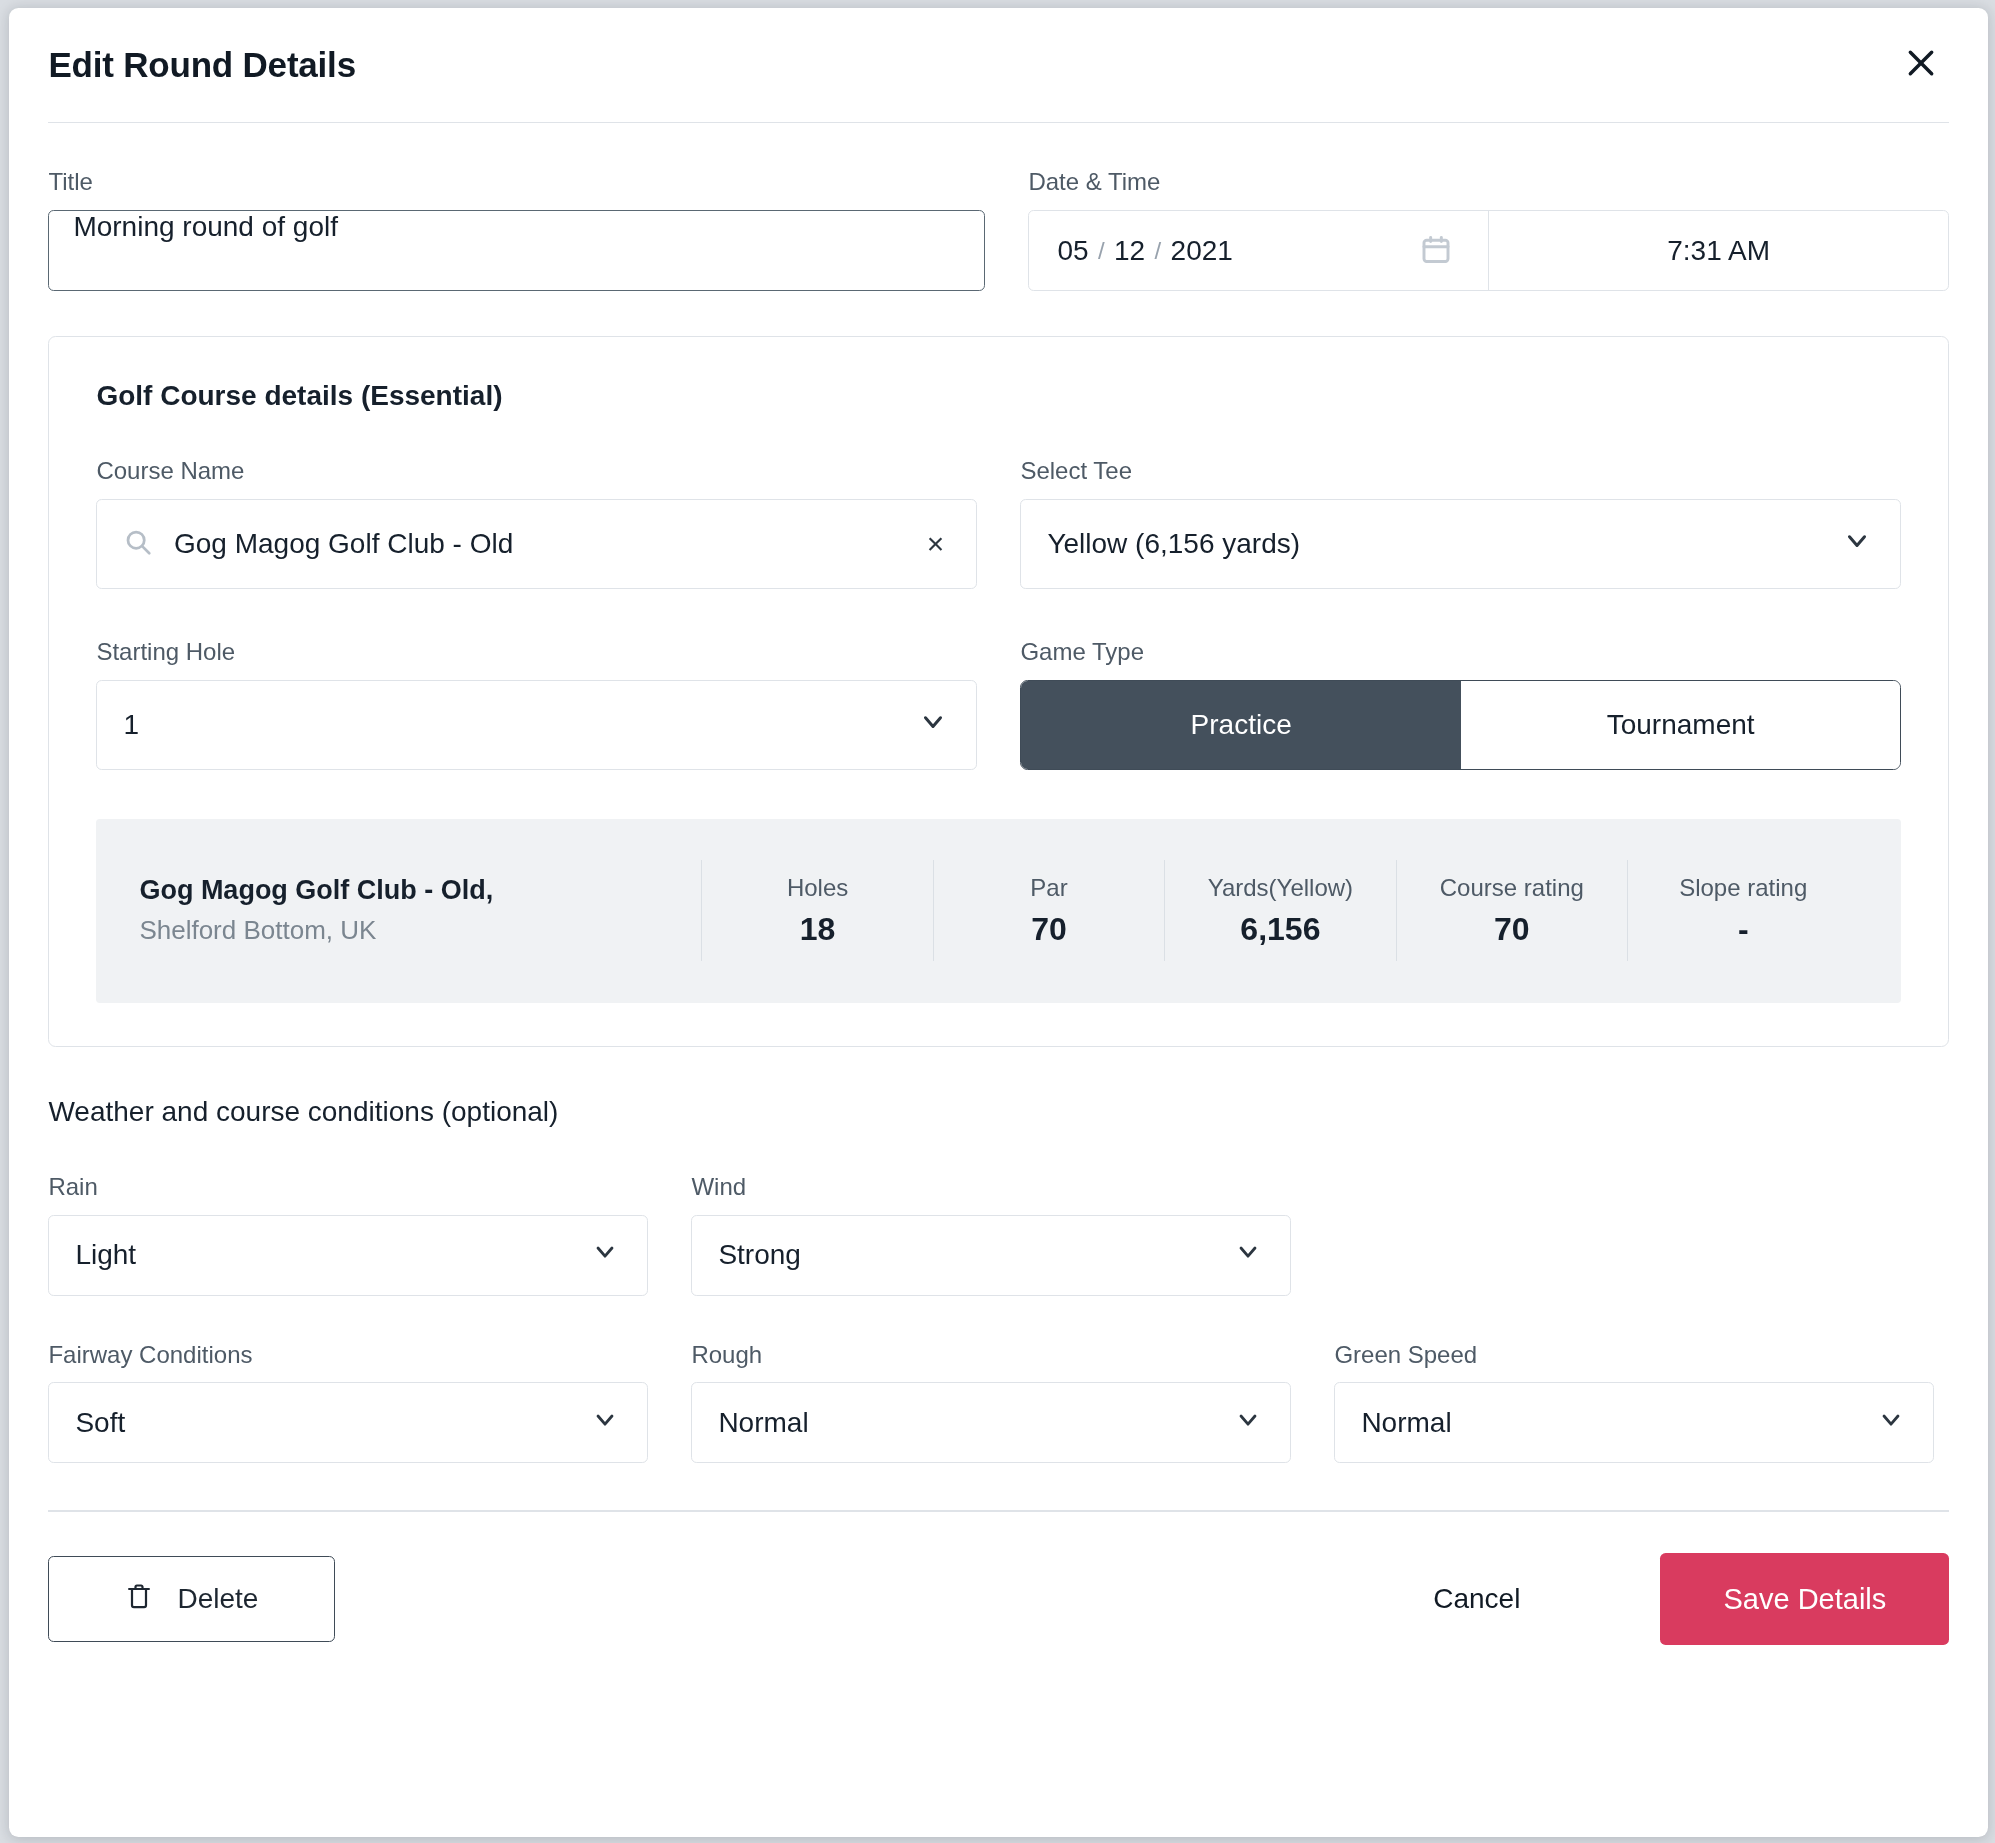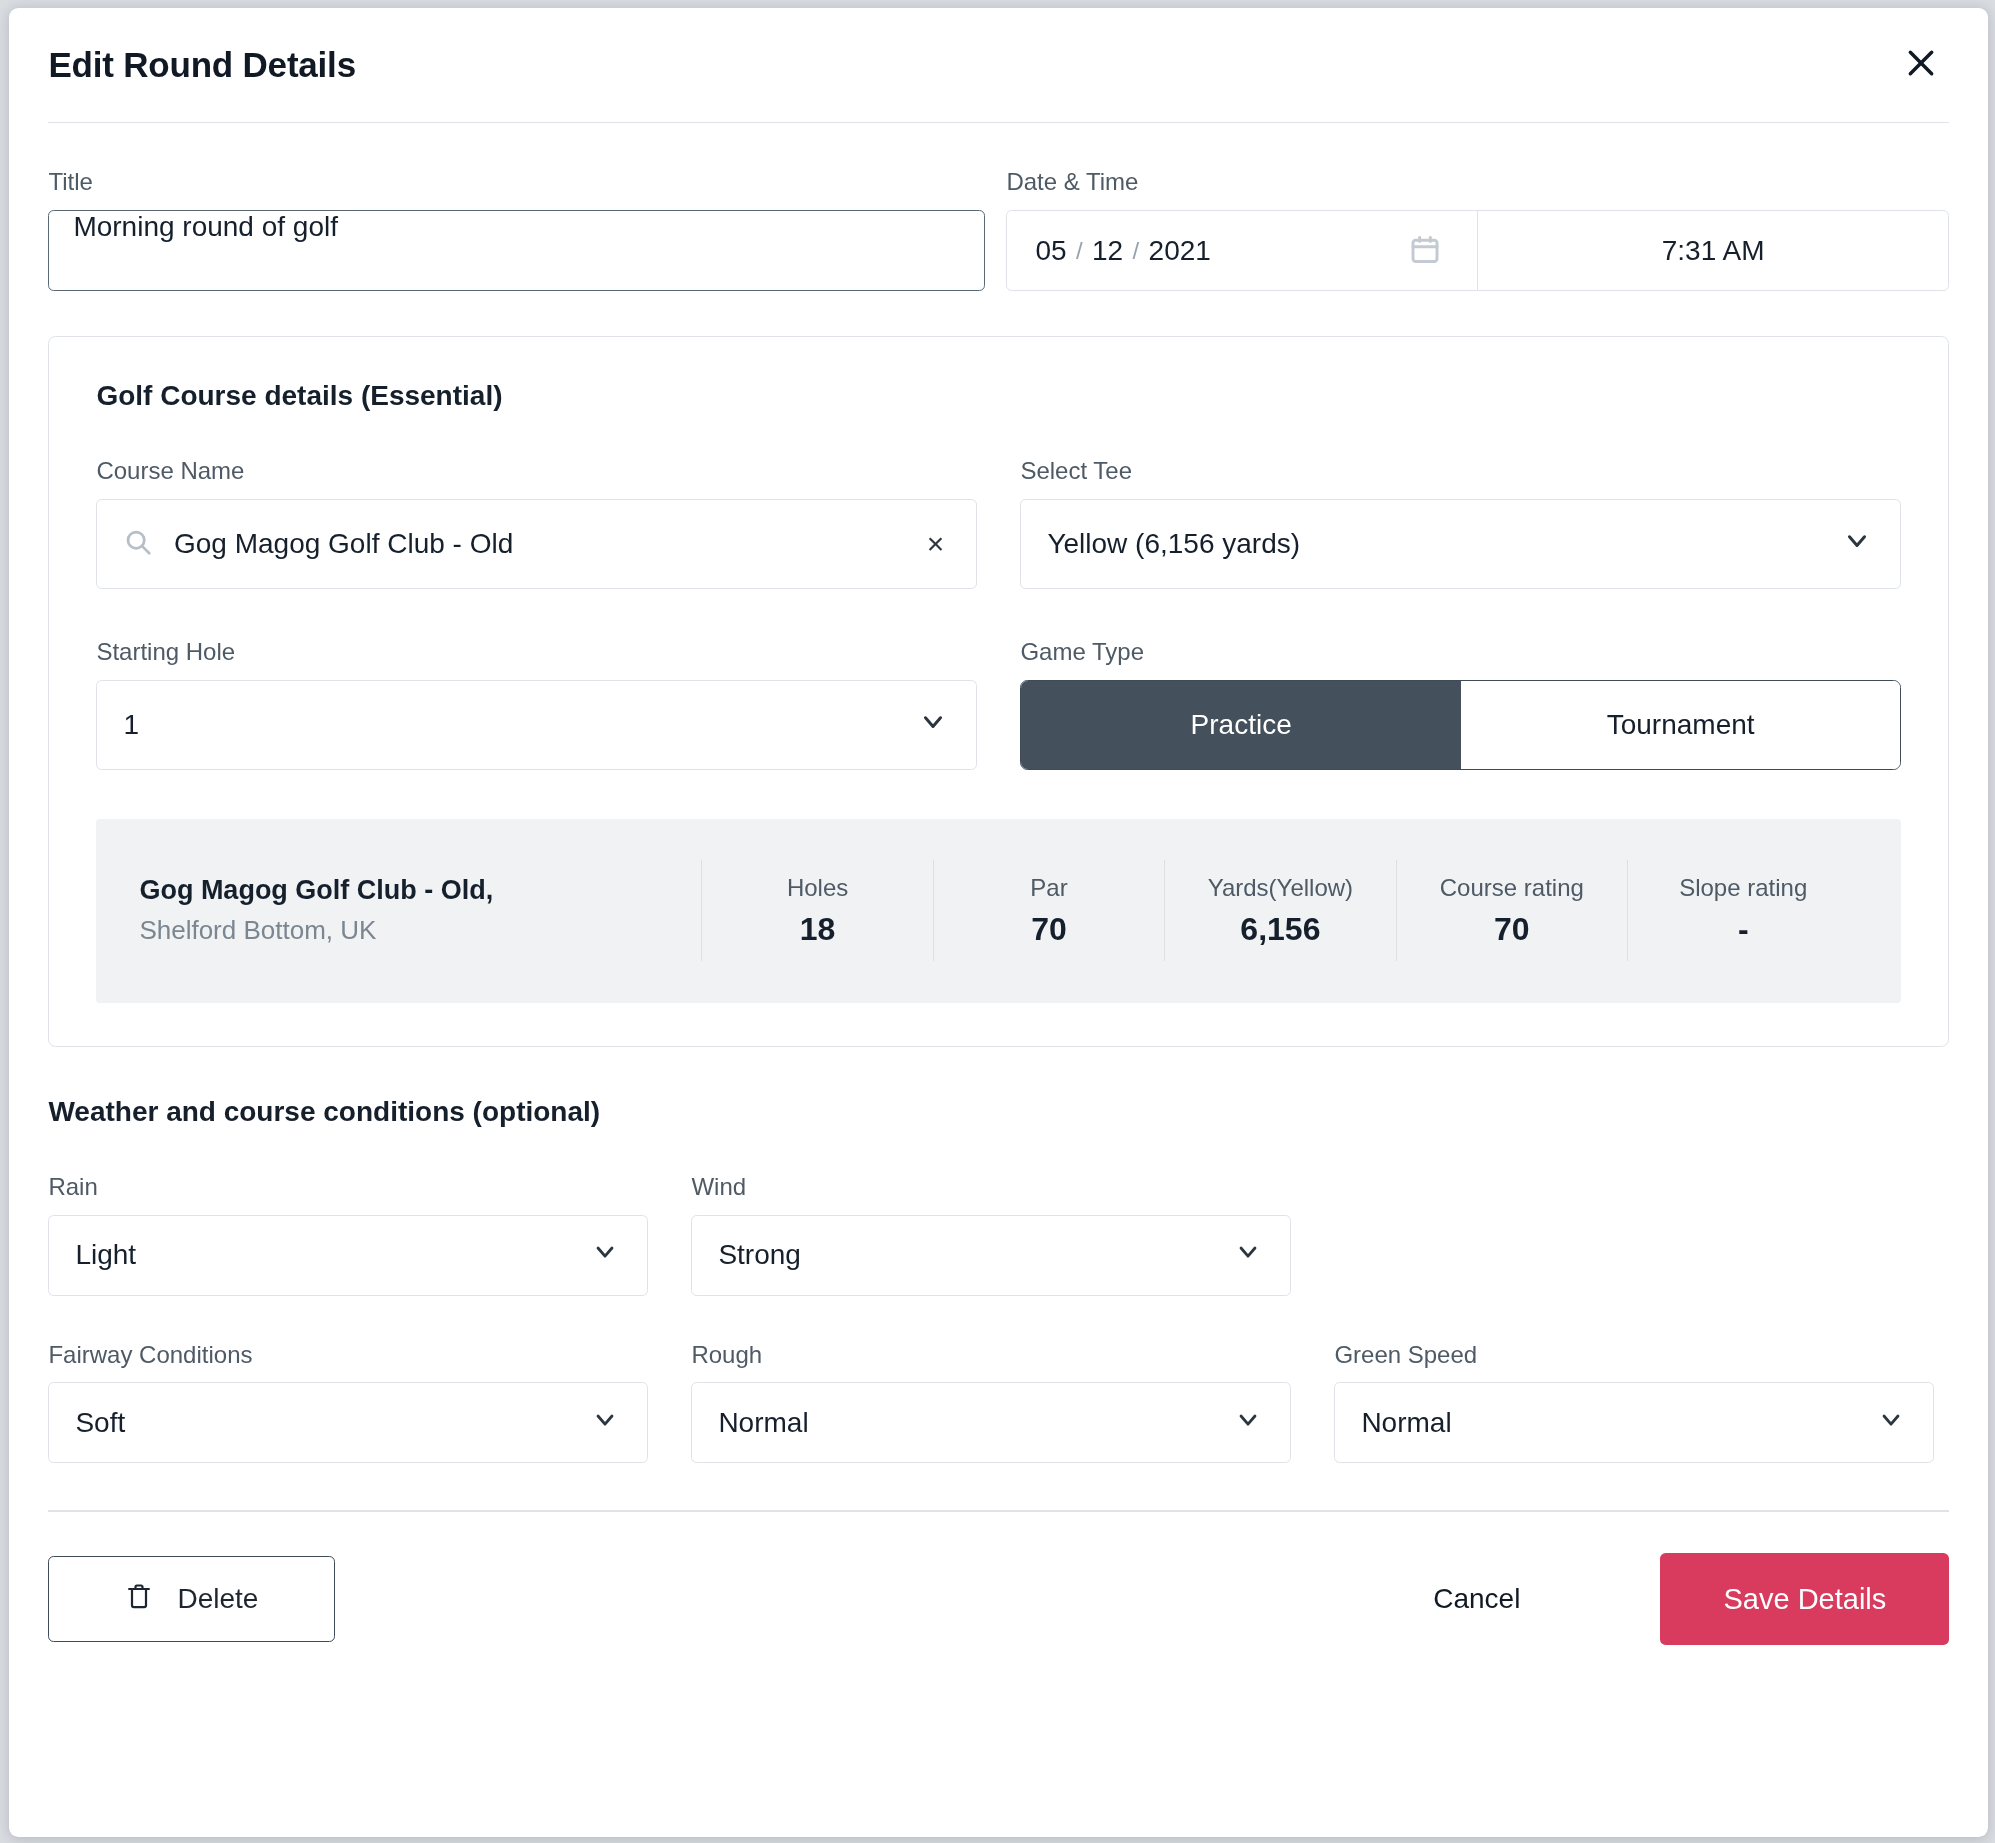--- a/index.html
+++ b/index.html
@@ -82,21 +82,21 @@
     align-items: flex-start;
     padding: 0 24px;
     font-size: 28px;
     color: #16202c;
   }
   .input-box.focused { border-color: #5a6873; }
 
   
   .top-row {
     display: flex;
-    gap: 21px;
+    gap: 43px;
     margin-top: 45px;
   }
   .col-title { width: 937px; }
   .col-datetime { flex: 1; }
 
   .datetime-group {
     display: flex;
     height: 81px;
     border: 1.9px solid #dfe3e8;
     border-radius: 5.6px;
@@ -258,21 +258,21 @@
   .stat-cell .sv2 {
     font-size: 32px;
     font-weight: bold;
     color: #16202c;
   }
 
   
   .weather-heading {
     margin-top: 49px;
     font-size: 28px;
-    font-weight: bold;
+    font-weight: normal;
     color: #16202c;
   }
   .weather-row {
     display: flex;
     gap: 43px;
     margin-top: 45px;
   }
   .w-col { width: 600px; }
   .w-col .select-box { height: 81px; }
 

